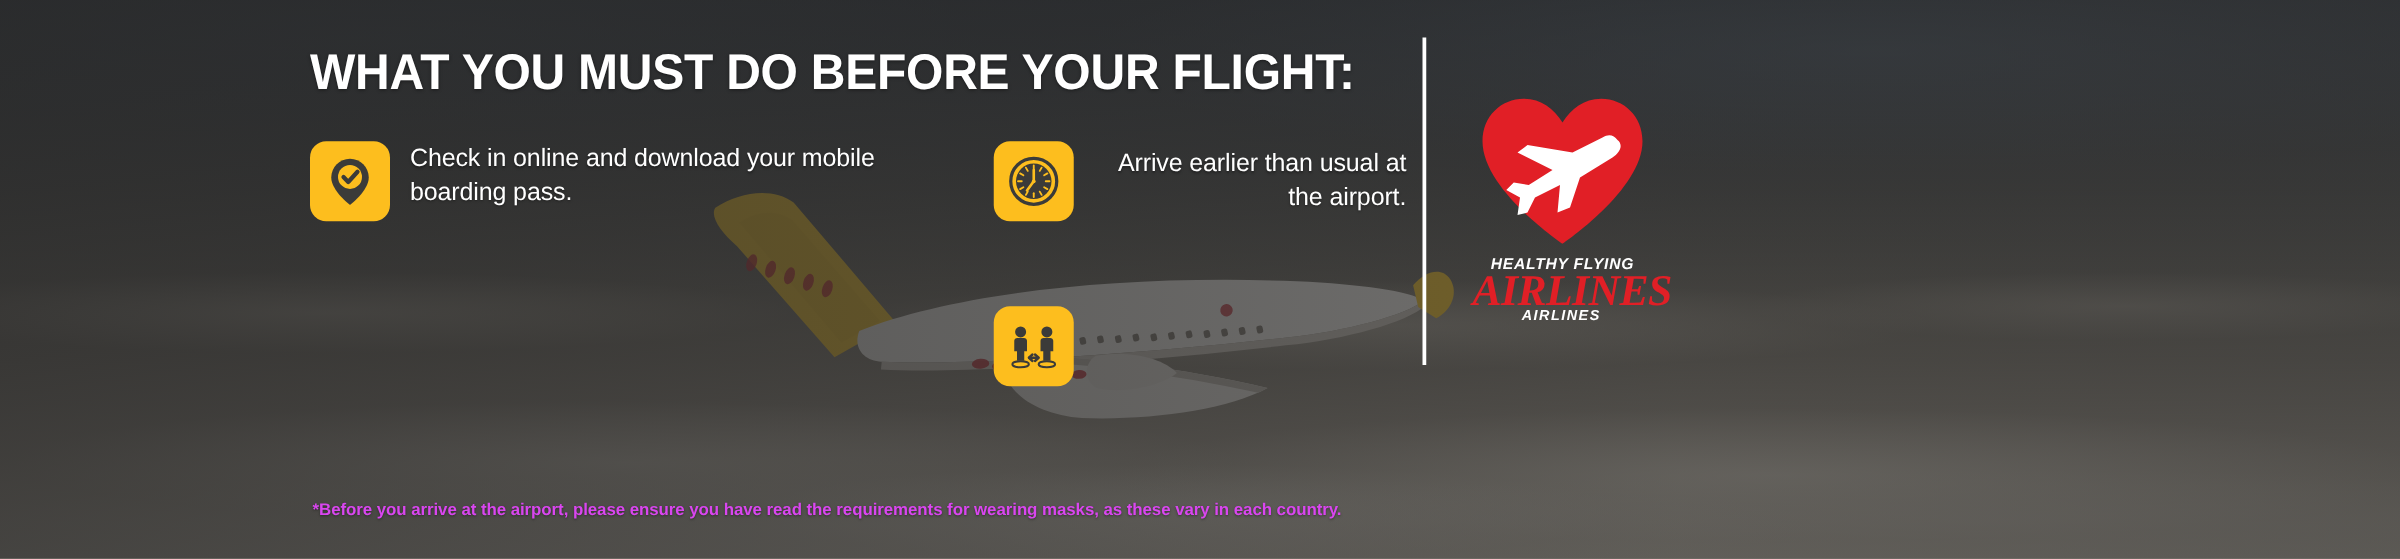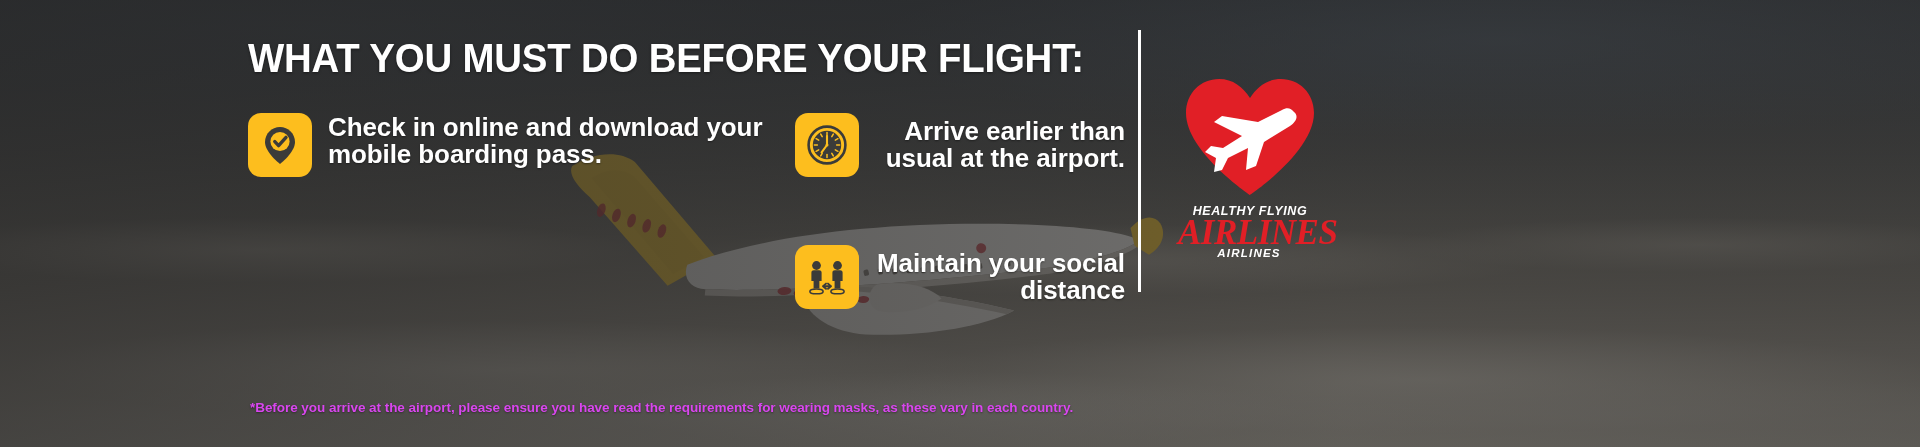--- a/index.html
+++ b/index.html
@@ -84,22 +84,22 @@
 
   .item { display:flex; align-items:flex-start; margin-bottom:18px; }
   .icon-tile {
     flex:0 0 auto;
     width:64px; height:64px; border-radius:13px;
     background:#FDBE1E;
     display:flex; align-items:center; justify-content:center;
     margin-right:16px;
   }
   .item-text {
-    color:#ffffff; font-weight:bold;
-    font-size:26px; line-height:26.5px;
+    color:#ffffff; font-weight:normal;
+    font-size:20px; line-height:26.5px;
     letter-spacing:-0.1px;
     padding-top:1px;
     text-shadow:0 1px 2px rgba(0,0,0,.4);
   }
   .item-b .item-text { padding-top:5px; }
   .item-mask .item-text { padding-top:0; margin-top:-6px; }
 
   .footnote {
     position:absolute; left:250px; top:400px;
     color:#d946ef; font-weight:bold; font-size:13.5px;
@@ -256,21 +256,20 @@
             <ellipse cx="12.5" cy="37.4" rx="6.6" ry="2.4"></ellipse>
             <ellipse cx="33.5" cy="37.4" rx="6.6" ry="2.4"></ellipse>
           </g>
           <g stroke="#3B3B39" stroke-width="1.9" stroke-linecap="round" stroke-linejoin="round" fill="none">
             <line x1="19.4" y1="32.2" x2="26.6" y2="32.2"></line>
             <polyline points="22,29.6 19.1,32.2 22,34.8"></polyline>
             <polyline points="24,29.6 26.9,32.2 24,34.8"></polyline>
           </g>
         </svg>
       </div>
-      <div class="item-text">Maintain your social distance</div>
     </div>
 
   </div>
 
   <div class="footnote">*Before you arrive at the airport, please ensure you have read the requirements for wearing masks, as these vary in each country.</div>
 
   <div class="divider"></div>
 
   <div class="logo">
     <svg class="logo-heart" viewBox="0 0 144 128">

